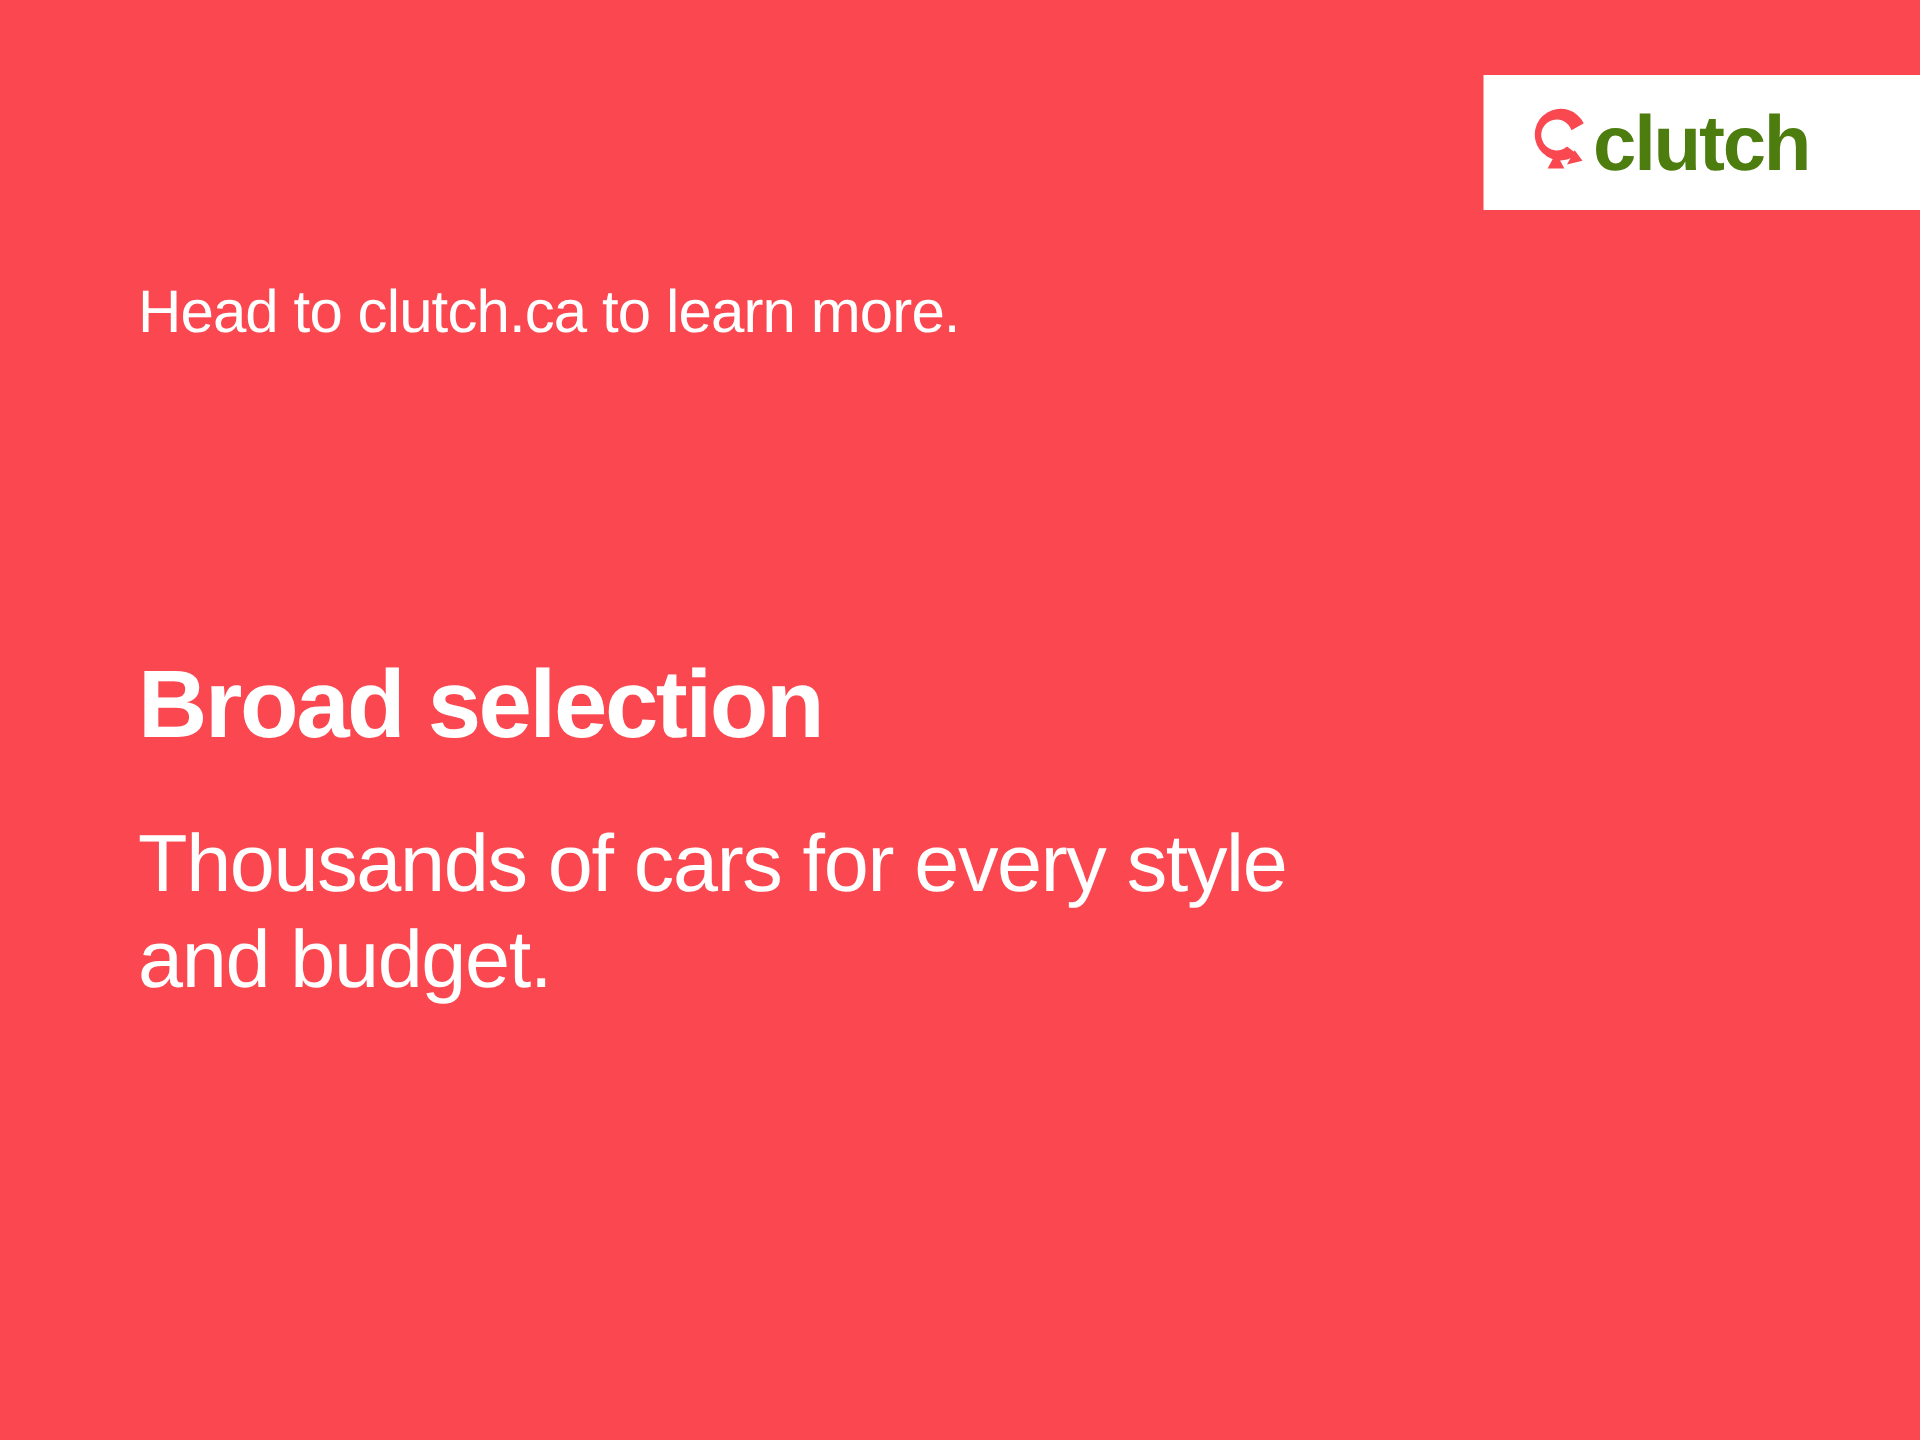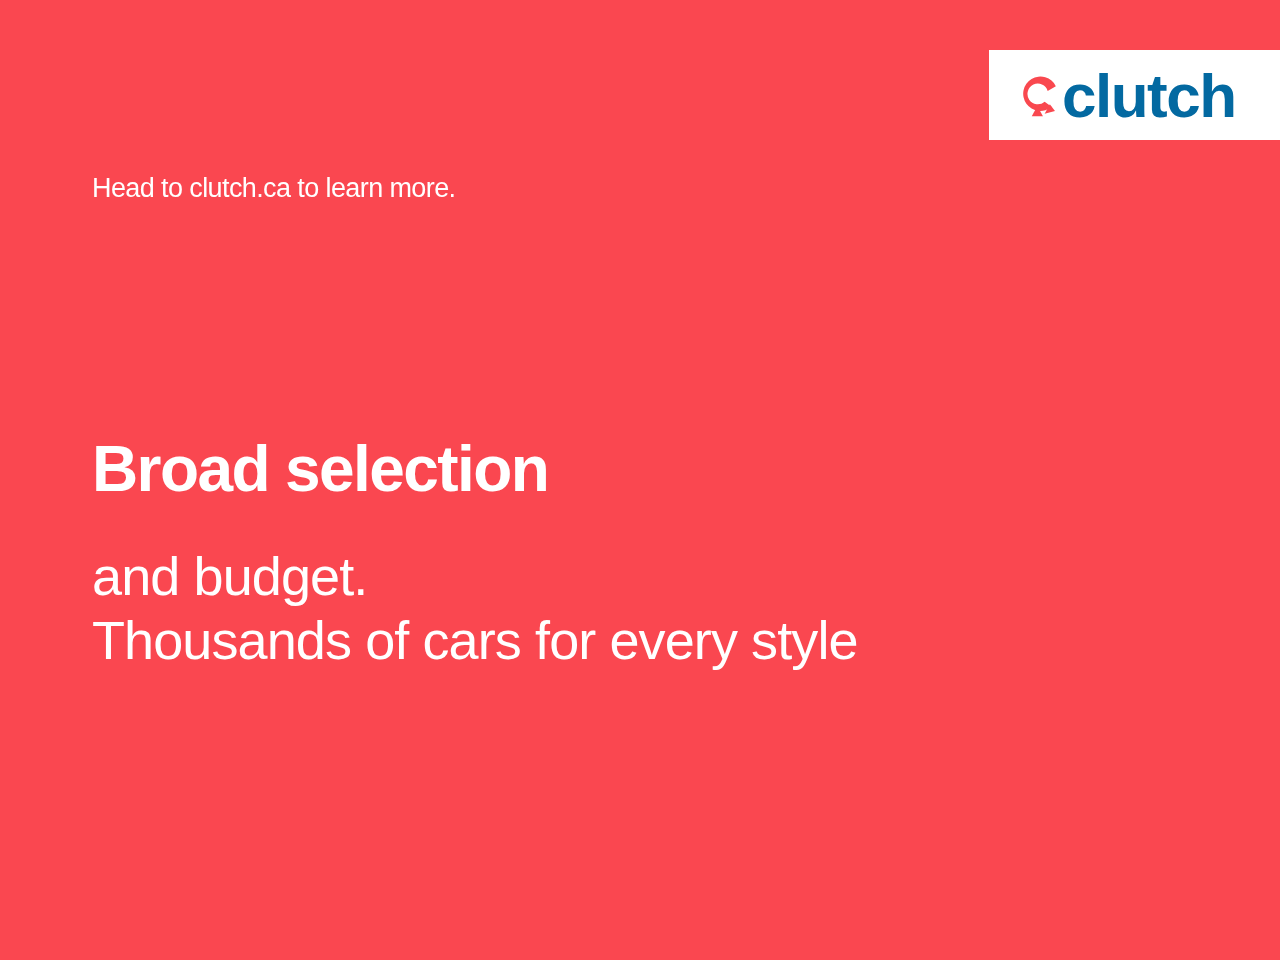--- a/index.html
+++ b/index.html
@@ -47,34 +47,34 @@
     margin-right: 1px;
     transform: translateY(2px);
   }
   .logo-mark svg {
     display: block;
     width: 43px;
     height: 43px;
   }
   .logo-word {
     font-family: "Liberation Sans", sans-serif;
-    font-size: 62px;
+    font-size: 52px;
     font-weight: bold;
-    color: #0369a1;
+    color: #4d7c0f;
     letter-spacing: -1.5px;
     line-height: 1;
     transform: translateY(1px);
   }
 
   
   .eyebrow {
     position: absolute;
     left: 92px;
-    top: 172px;
-    font-size: 27px;
+    top: 184px;
+    font-size: 40px;
     font-weight: 500;
     color: #ffffff;
     letter-spacing: -0.6px;
     line-height: 1.2;
     white-space: nowrap;
   }
   .headline {
     position: absolute;
     left: 92px;
     top: 436px;
@@ -119,17 +119,17 @@
       </span>
       <span class="logo-word">clutch</span>
     </div>
   </div>
 
   <div class="eyebrow">Head to clutch.ca to learn more.</div>
 
   <div class="headline">Broad selection</div>
 
   <div class="subhead">
+    <span class="line">Thousands of cars for every style</span>
     <span class="line">and budget.</span>
-    <span class="line">Thousands of cars for every style</span>
   </div>
 
 </div>
 
 </body></html>

